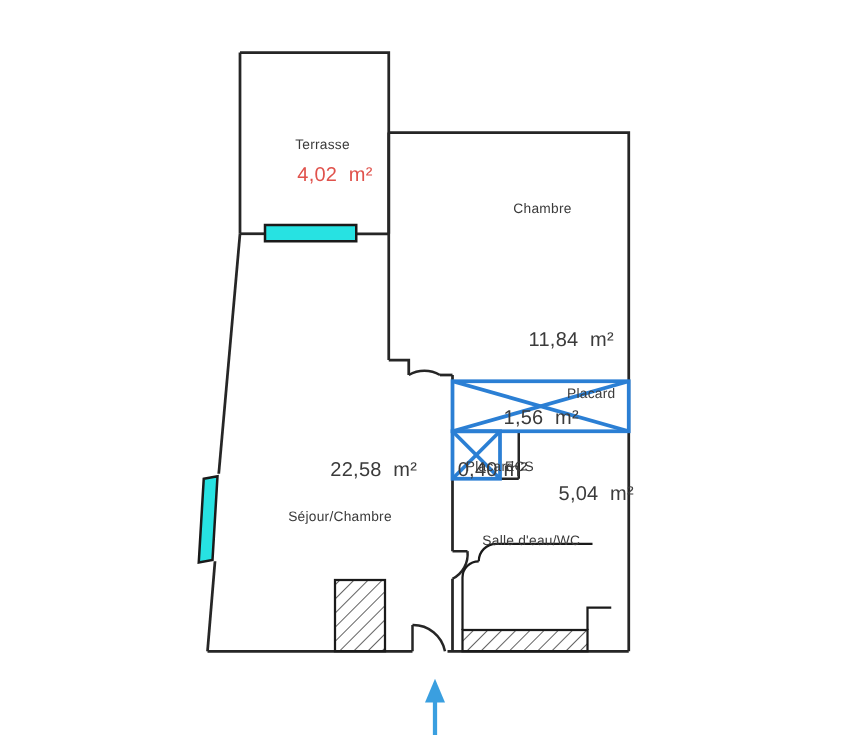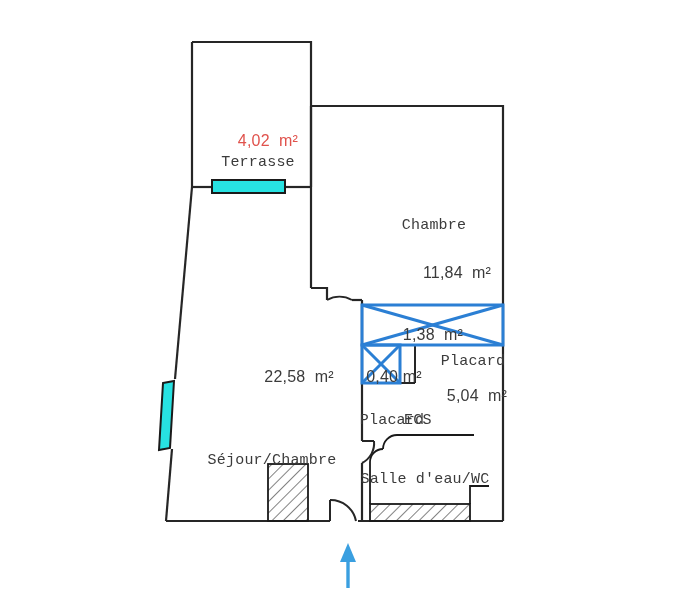--- a/index.html
+++ b/index.html
@@ -19,26 +19,25 @@
   }
   #plan-svg {
     position: absolute;
     left: 0;
     top: 0;
     width: 674px;
     height: 595px;
   }
   .room-label {
     position: absolute;
-    font-family: Liberation Mono, monospace;
-    font-size: 15px;
+    font-family: Liberation Sans, sans-serif;
+    font-size: 11px;
     color: #3b3b3b;
     white-space: nowrap;
     letter-spacing: 0.2px;
-    margin-top: 44px;
   }
   .area-label {
     position: absolute;
     font-family: "Liberation Sans", sans-serif;
     font-size: 16px;
     color: #3b3b3b;
     white-space: nowrap;
     letter-spacing: 0.2px;
   }
   .area-terrace {
@@ -154,30 +153,30 @@
 
     <g>
       <line x1="348" y1="588" x2="348" y2="556" stroke="#3a9fe0" stroke-width="3.4"></line>
       <polygon points="348,543 340,562 356,562" fill="#3a9fe0"></polygon>
     </g>
   </svg>
 
   <div class="room-label lbl-center" style="left:258px; top:110px;">Terrasse</div>
   <div class="area-label area-terrace lbl-center" style="left:268px; top:132px;"><span>4,02</span>&nbsp;&nbsp;<span>m²</span></div>
 
-  <div class="room-label lbl-center" style="left:434px; top:173px;">Chambre</div>
+  <div class="room-label lbl-center" style="left:434px; top:161px;">Chambre</div>
   <div class="area-label lbl-center" style="left:457px; top:264px;"><span>11,84</span>&nbsp;&nbsp;<span>m²</span></div>
 
   <div class="room-label lbl-center" style="left:272px; top:408px;">Séjour/Chambre</div>
   <div class="area-label lbl-center" style="left:299px; top:368px;text-align:right;"><span>22,58</span>&nbsp;&nbsp;<span>m²</span></div>
 
   <div class="room-label lbl-center" style="left:425px; top:427px;">Salle d'eau/WC</div>
   <div class="area-label lbl-center" style="left:477px; top:387px;"><span>5,04</span>&nbsp;&nbsp;<span>m²</span></div>
 
   <div class="room-label lbl-center" style="left:473px; top:309px;">Placard</div>
-  <div class="area-label lbl-center" style="left:433px; top:326px;"><span>1,38</span>&nbsp;&nbsp;<span>m²</span></div>
+  <div class="area-label lbl-center" style="left:433px; top:326px;"><span>1,56</span>&nbsp;&nbsp;<span>m²</span></div>
 
   <div class="room-label lbl-center" style="left:392px; top:368px;">Placard</div>
   <div class="area-label lbl-center" style="left:394px; top:368px;"><span>0,40</span>&nbsp;<span>m²</span></div>
 
   <div class="room-label" style="left:404px; top:368px;">ECS</div>
 
 </div>
 
 </body></html>

